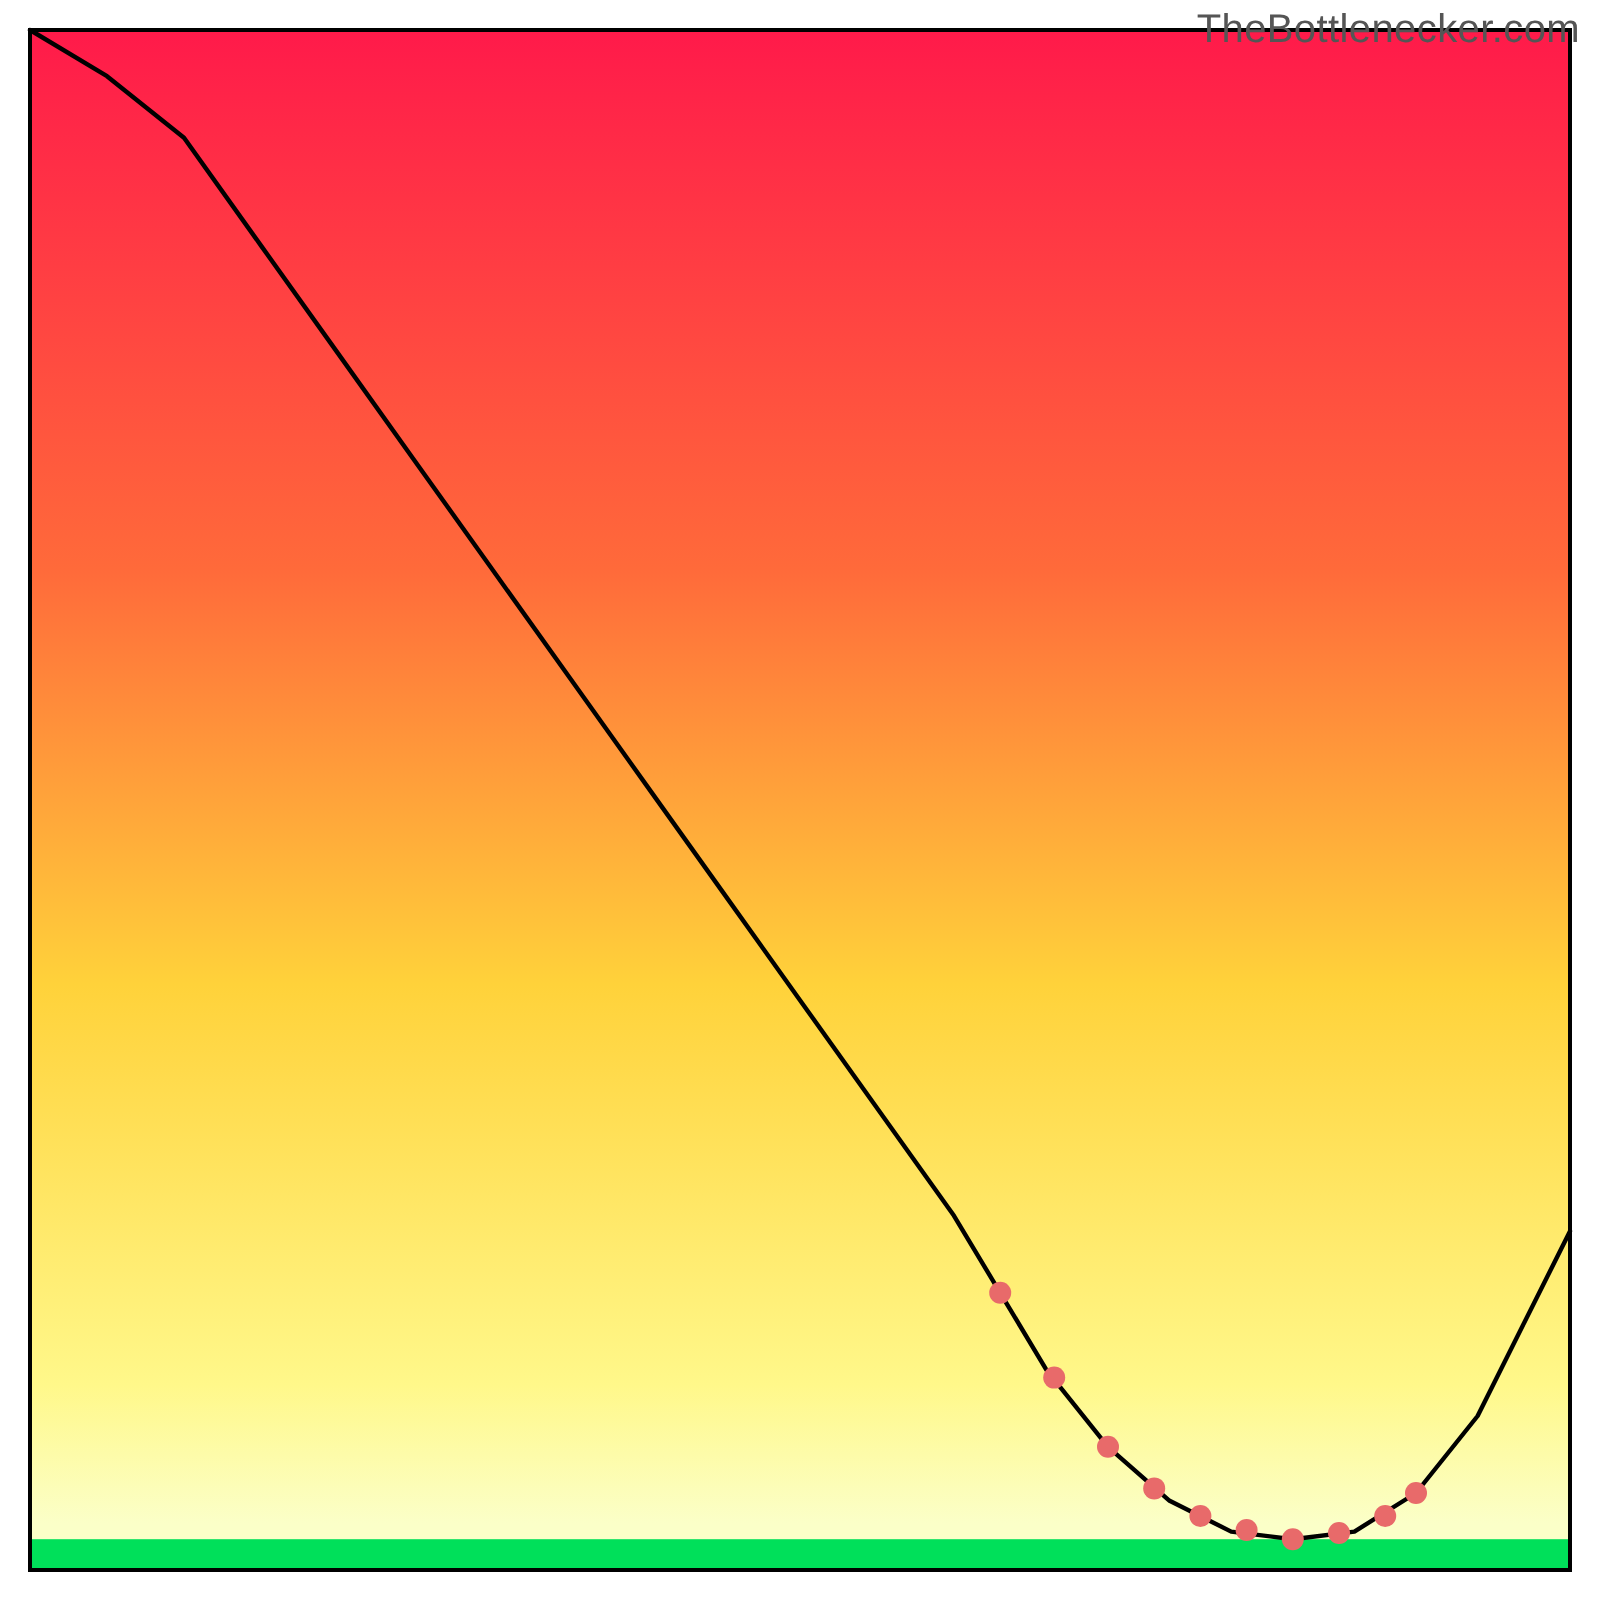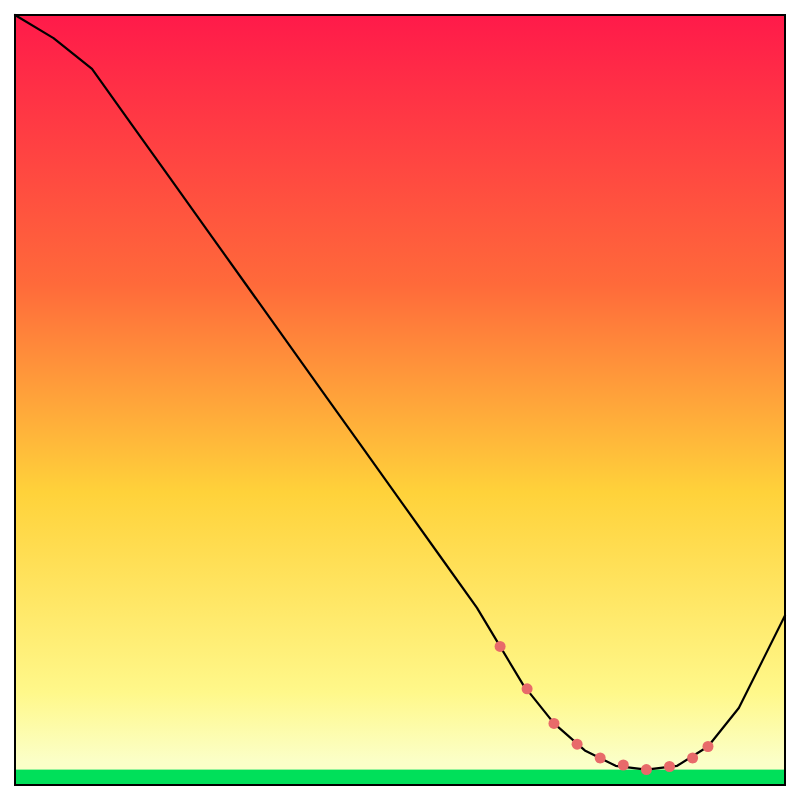--- a/index.html
+++ b/index.html
@@ -60,13 +60,14 @@
         <circle cx="577.1" cy="744.2" r="5.5" fill="#e86a6a"></circle>
         <circle cx="600.2" cy="758.0" r="5.5" fill="#e86a6a"></circle>
         <circle cx="623.3" cy="765.0" r="5.5" fill="#e86a6a"></circle>
         <circle cx="646.4" cy="769.6" r="5.5" fill="#e86a6a"></circle>
         <circle cx="669.5" cy="766.5" r="5.5" fill="#e86a6a"></circle>
         <circle cx="692.6" cy="758.0" r="5.5" fill="#e86a6a"></circle>
         <circle cx="708.0" cy="746.5" r="5.5" fill="#e86a6a"></circle>
       </g>
   </svg>
 
+  <div class="watermark">TheBottlenecker.com</div>
 </div>
 
 </body></html>

